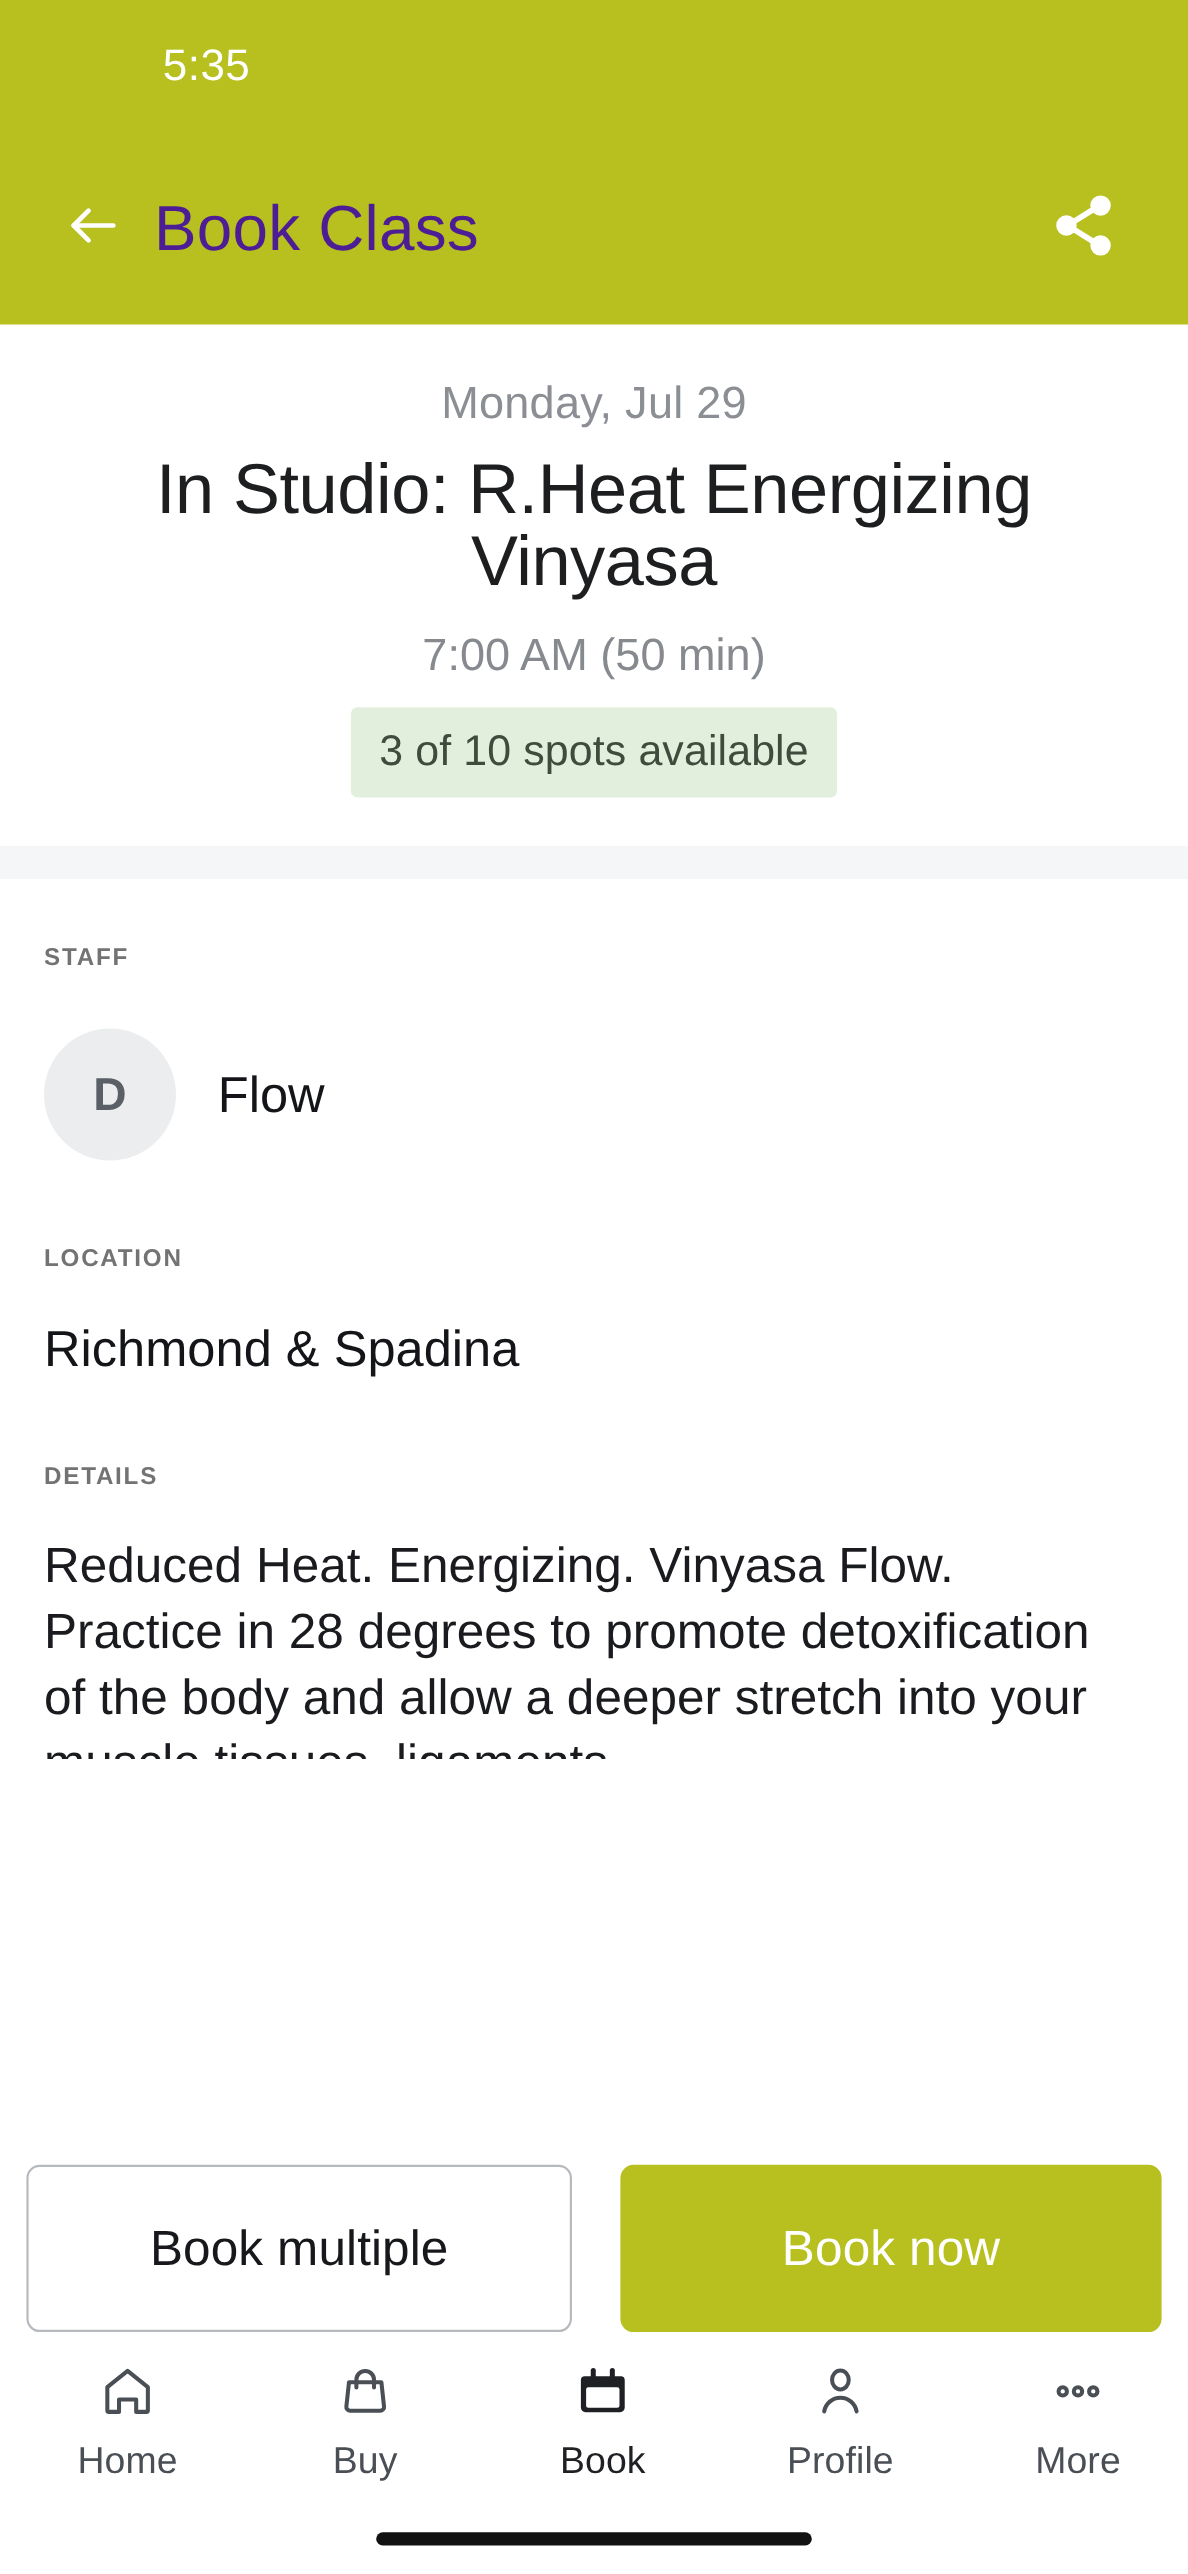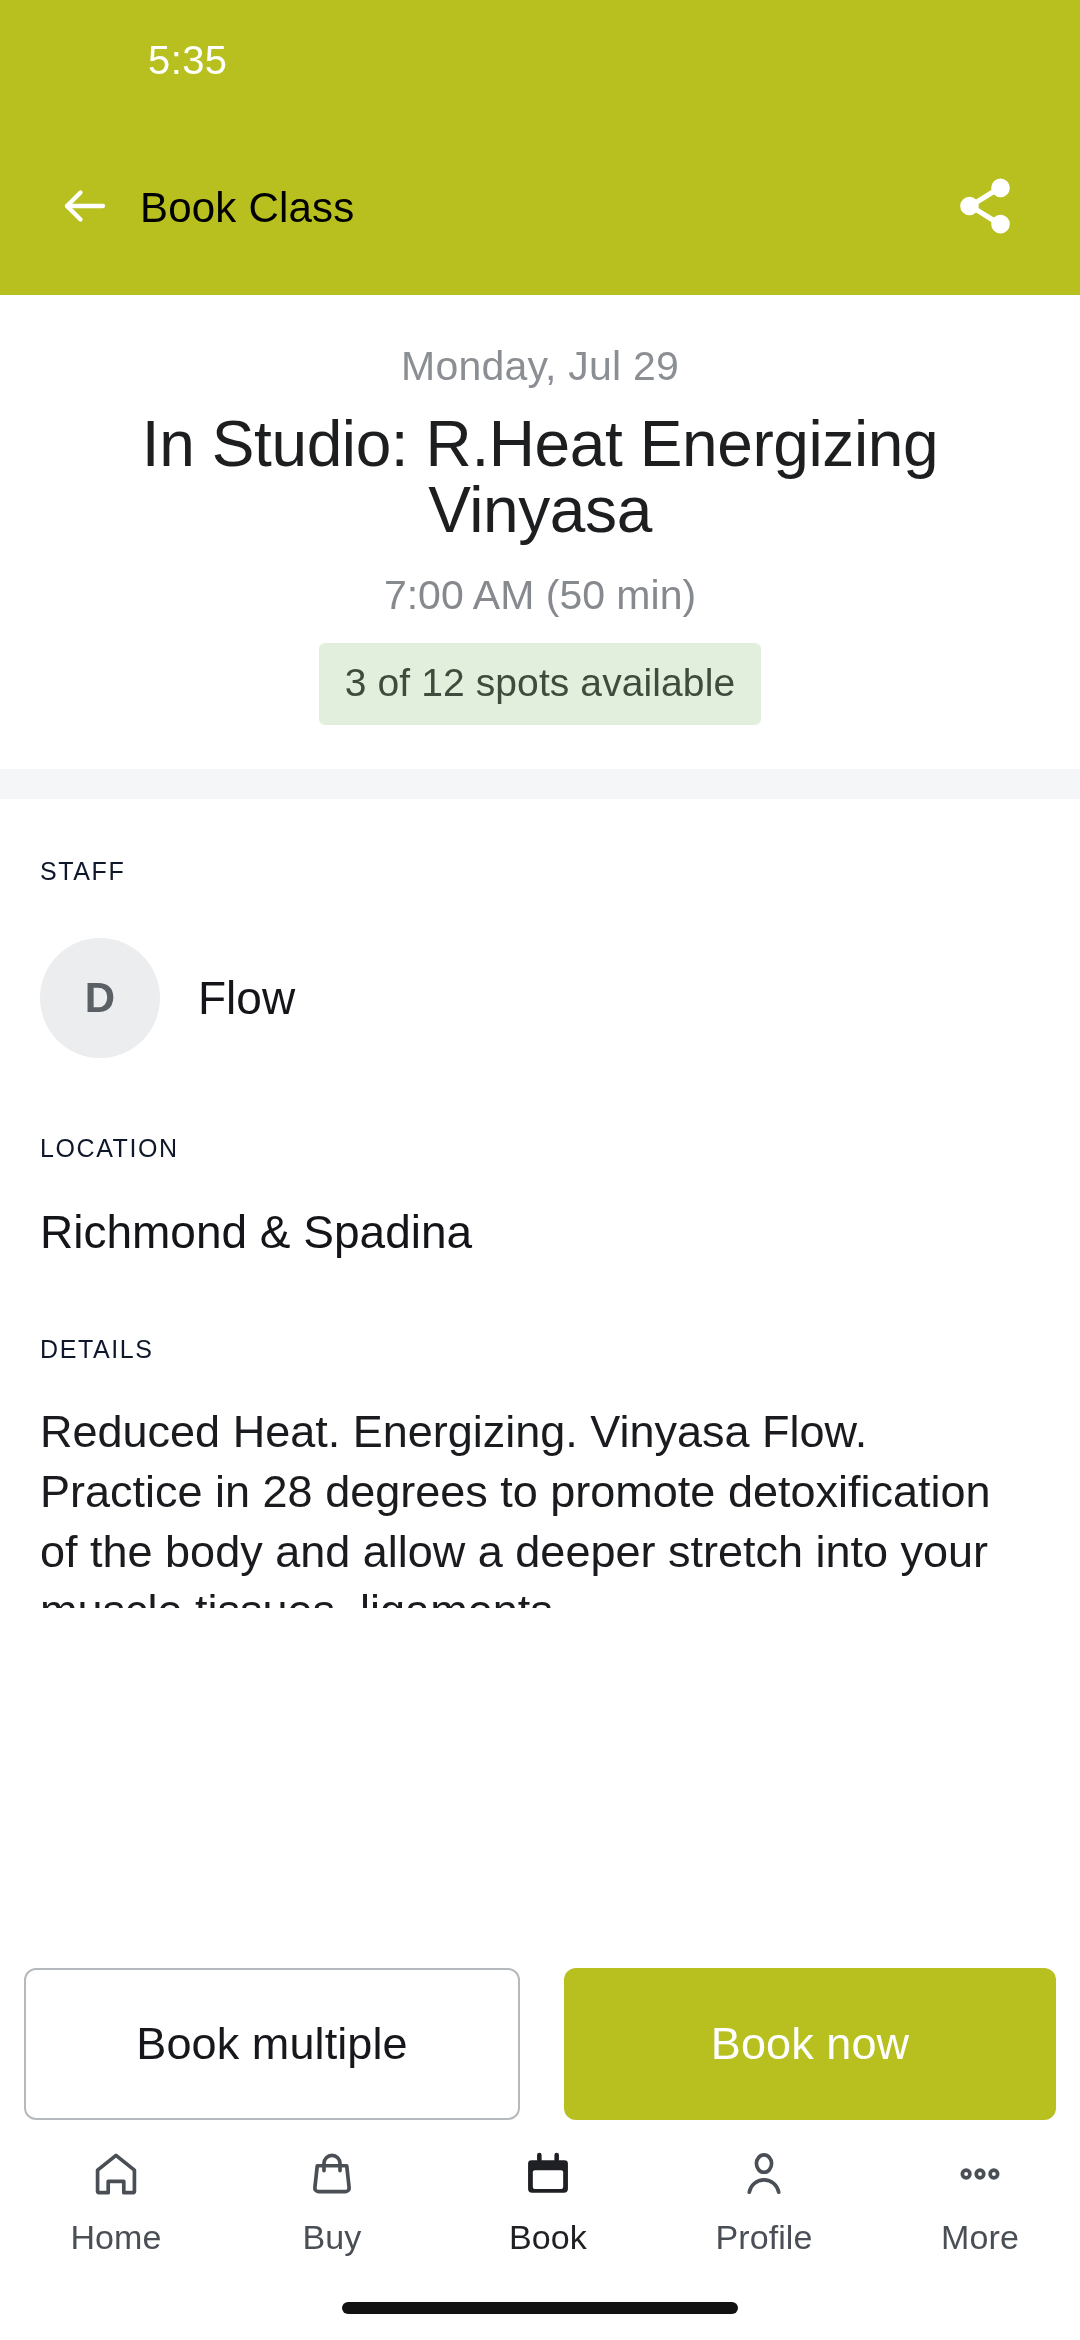--- a/index.html
+++ b/index.html
@@ -19,21 +19,21 @@
   }
   .appbar {
     height:175px; display:flex; align-items:center;
     padding:0 56px 0 48px; position:relative;
   }
   .back-btn {
     width:74px; height:74px; display:flex; align-items:center; justify-content:center;
     flex:0 0 auto; cursor:pointer;
   }
   .appbar-title {
-    color:#000000; font-size:42px; font-weight:400; letter-spacing:0.2px;
+    color:#4c1d95; font-size:58px; font-weight:400; letter-spacing:0.2px;
     margin-left:18px; white-space:nowrap;
   }
   .share-btn {
     margin-left:auto; width:78px; height:78px;
     display:flex; align-items:center; justify-content:center; cursor:pointer;
   }
 
   
   .hero { padding:48px 40px 44px; text-align:center; background:#fff; }
   .hero-date {
@@ -52,21 +52,21 @@
     font-size:39px; padding:18px 26px 20px; border-radius:6px;
     letter-spacing:0.1px;
   }
 
   
   .divider-band { height:30px; background:#f5f6f8; width:100%; }
 
   
   .content { padding:58px 40px 0; }
   .section-label {
-    color:#0f172a; font-size:25px; font-weight:400;
+    color:#737373; font-size:22px; font-weight:700;
     letter-spacing:1.6px; text-transform:uppercase;
   }
   .staff-row { display:flex; align-items:center; margin-top:52px; }
   .avatar {
     width:120px; height:120px; border-radius:50%;
     background:#ebedef; color:#5b6067;
     display:flex; align-items:center; justify-content:center;
     font-size:42px; font-weight:700; flex:0 0 auto;
   }
   .staff-name { font-size:46px; color:#141518; margin-left:38px; }
@@ -144,21 +144,21 @@
           </svg>
         </span>
       </div>
     </div>
   </div>
 
   <div class="hero">
     <div class="hero-date">Monday, Jul 29</div>
     <div class="hero-title">In Studio: R.Heat Energizing Vinyasa</div>
     <div class="hero-time">7:00 AM (50 min)</div>
-    <div class="spots-badge">3 of 12 spots available</div>
+    <div class="spots-badge">3 of 10 spots available</div>
   </div>
 
   <div class="divider-band"></div>
 
   <div class="content">
 
     <div class="section-label">STAFF</div>
     <div class="staff-row">
       <div class="avatar">D</div>
       <div class="staff-name">Flow</div>

